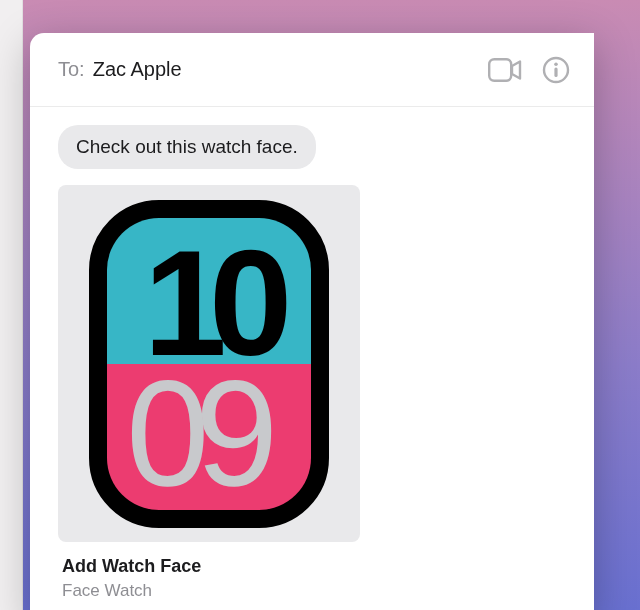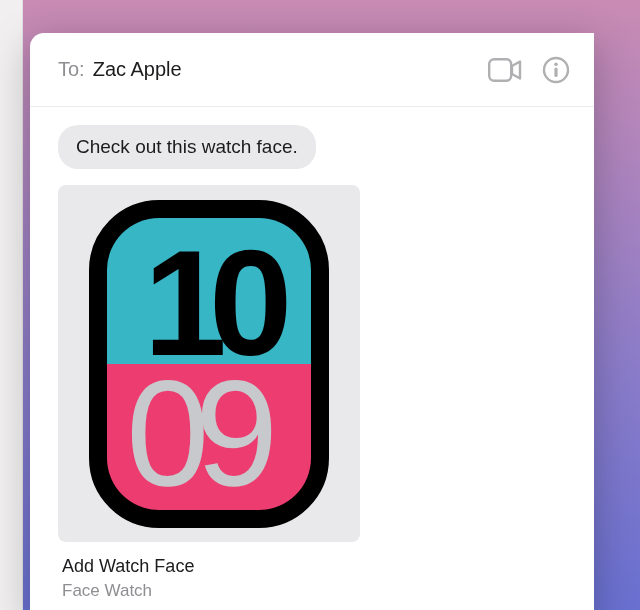--- a/index.html
+++ b/index.html
@@ -87,21 +87,21 @@
       font-family: "Helvetica Neue", Arial Black, sans-serif;
     }
     .wg-bot span {
       font-size: 150px; font-weight: 500; color: #c8c9cc;
       letter-spacing: -14px; line-height: 1;
       transform: translateY(-4px) rotate(180deg);
       font-family: "Helvetica Neue", Arial Black, sans-serif;
     }
 
     .attachment-meta { padding: 14px 4px 0 4px; }
-    .attachment-title { font-size: 18px; font-weight: 400; color: #1c1c1e; }
+    .attachment-title { font-size: 18px; font-weight: 700; color: #1c1c1e; }
     .attachment-sub   { font-size: 17px; color: #8e8e93; margin-top: 4px; }
   </style>
 </head>
 <body>
 
 <div class="sidebar-sliver"></div>
 
 <div class="window">
 
   <div class="header">

